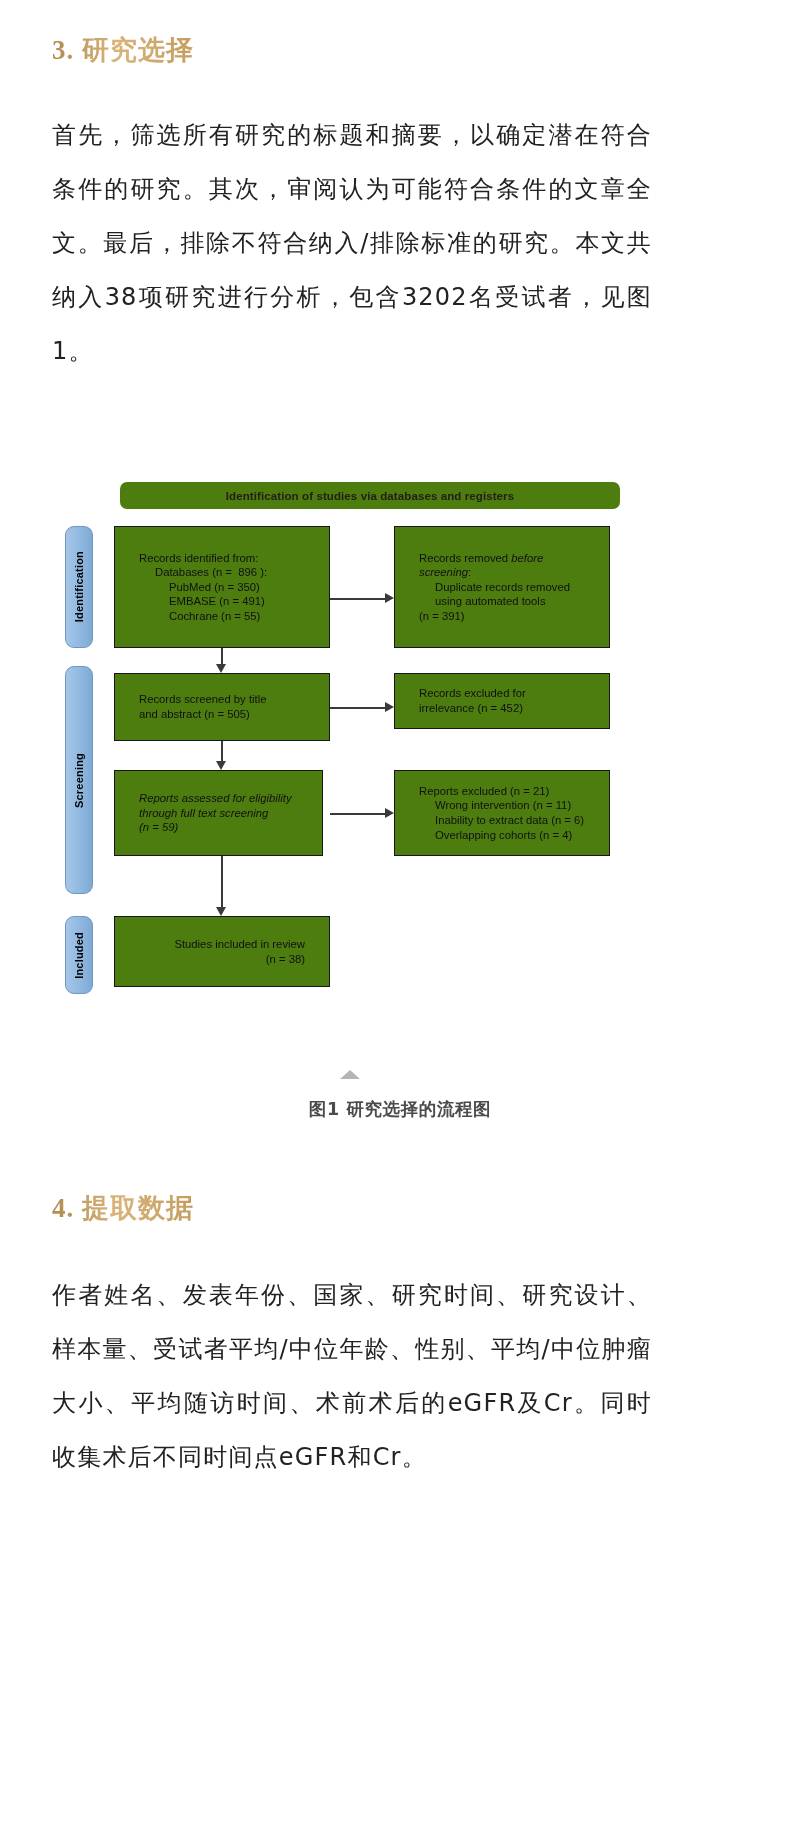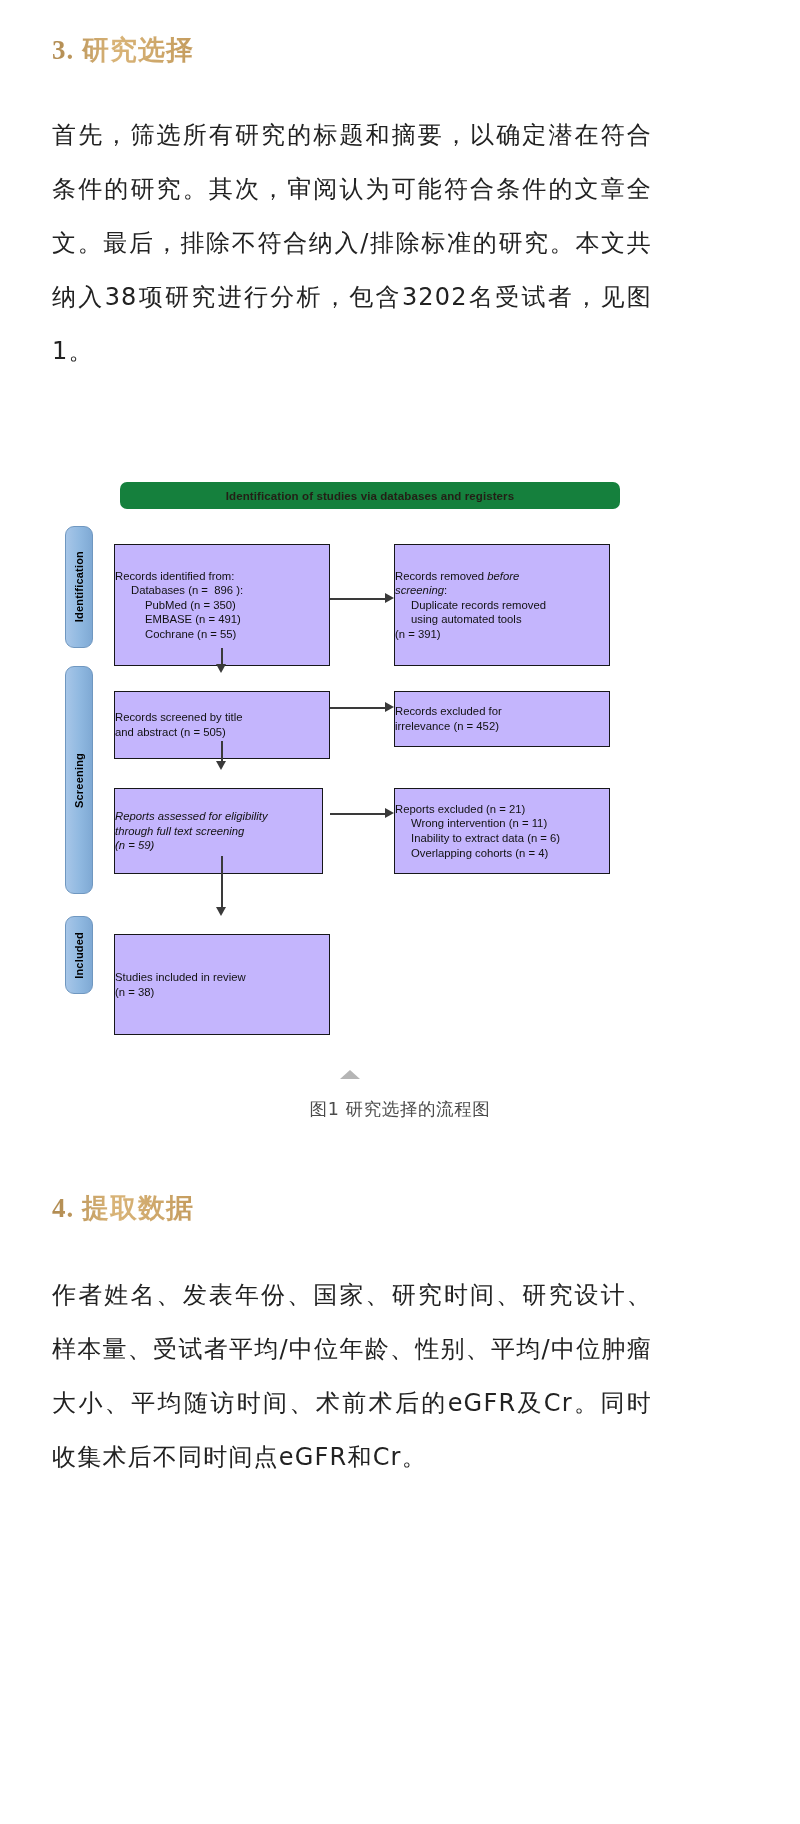--- a/index.html
+++ b/index.html
@@ -52,21 +52,21 @@
     width: 600px;
     height: 560px;
     font-family: "Liberation Sans", "DejaVu Sans", sans-serif;
   }
   .flow-banner {
     position: absolute;
     left: 64px;
     top: 12px;
     width: 500px;
     height: 27px;
-    background: #15803d;
+    background: #4d7c0f;
     border-radius: 7px;
     color: #231f16;
     font-size: 11.5px;
     font-weight: 700;
     display: flex;
     align-items: center;
     justify-content: center;
     letter-spacing: .1px;
   }
   .stage {
@@ -88,42 +88,41 @@
     transform: rotate(180deg);
     letter-spacing: .2px;
   }
   #stage-identification { top: 56px; height: 122px; }
   #stage-screening      { top: 196px; height: 228px; }
   #stage-included       { top: 446px; height: 78px; }
 
   .fbox {
     position: absolute;
     border: 1.6px solid #17171a;
-    background: #c4b5fd;
+    background: #4d7c0f;
     font-size: 11.3px;
     line-height: 14.6px;
     color: #111;
-    padding: 9px 0;
+    padding: 9px 24px;
     display: flex;
     flex-direction: column;
     justify-content: center;
-    margin-top: 18px;
   }
   .fbox .ln { white-space: pre; }
   .fbox .ind1 { padding-left: 16px; }
   .fbox .ind2 { padding-left: 30px; }
   .fbox i { font-style: italic; }
 
   #box-identified { left: 58px;  top: 56px;  width: 216px; height: 122px; }
   #box-removed    { left: 338px; top: 56px;  width: 216px; height: 122px; }
   #box-screened   { left: 58px;  top: 203px; width: 216px; height: 68px;  }
   #box-excluded1  { left: 338px; top: 203px; width: 216px; height: 56px;  }
   #box-eligible   { left: 58px;  top: 300px; width: 209px; height: 86px; font-style: italic;  }
   #box-excluded2  { left: 338px; top: 300px; width: 216px; height: 86px;  }
-  #box-included   { left: 58px;  top: 446px; width: 216px; height: 101px;  }
+  #box-included   { left: 58px;  top: 446px; width: 216px; height: 71px; align-items: flex-end;  }
 
   
   .conn { position: absolute; background: #3a3a3a; }
   .conn.h { height: 1.6px; }
   .conn.v { width: 1.6px; }
   .arrow-r {
     position: absolute;
     width: 0; height: 0;
     border-left: 9px solid #3a3a3a;
     border-top: 5.5px solid transparent;
@@ -148,20 +147,21 @@
   }
   #figure-caption {
     position: absolute;
     left: 0; top: 1097px;
     width: 800px;
     text-align: center;
     font-size: 17.5px;
     letter-spacing: .6px;
     color: #4b4b4b;
     font-family: "DejaVu Sans", "Liberation Sans", sans-serif;
+    font-weight: bold;
   }
 </style>
 </head>
 <body>
 
 <div class="page">
 
   <h2 class="sec-heading" id="sec3-heading">3. 研究选择</h2>
 
   <p class="body-par" id="par-1">首先，筛选所有研究的标题和摘要，以确定潜在符合条件的研究。其次，审阅认为可能符合条件的文章全文。最后，排除不符合纳入/排除标准的研究。本文共纳入38项研究进行分析，包含3202名受试者，见图1。</p>

